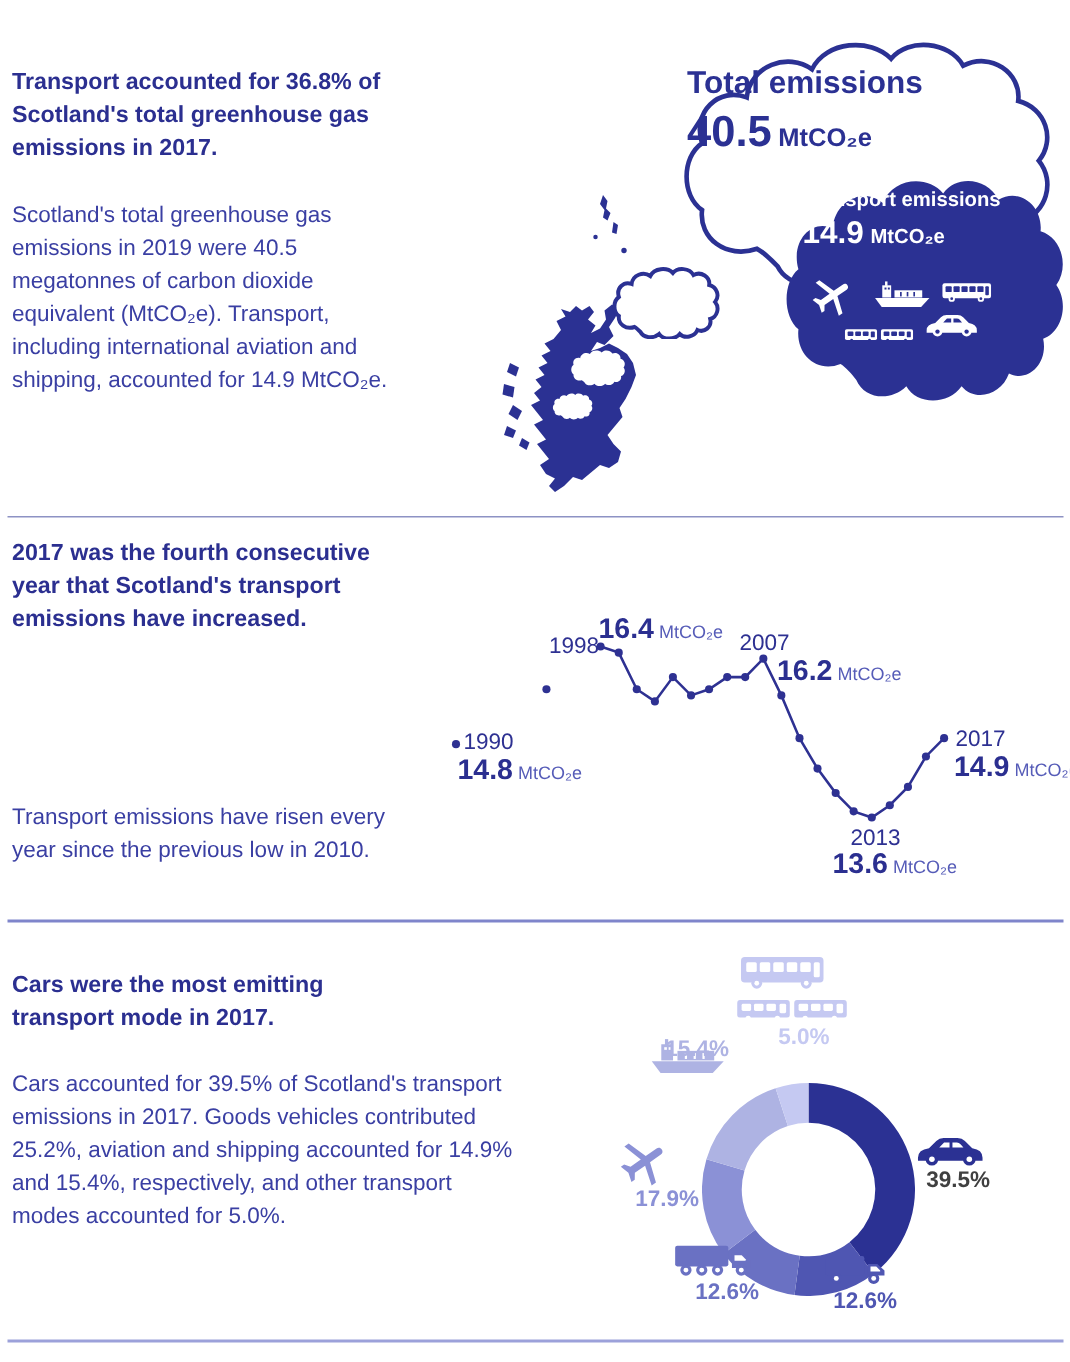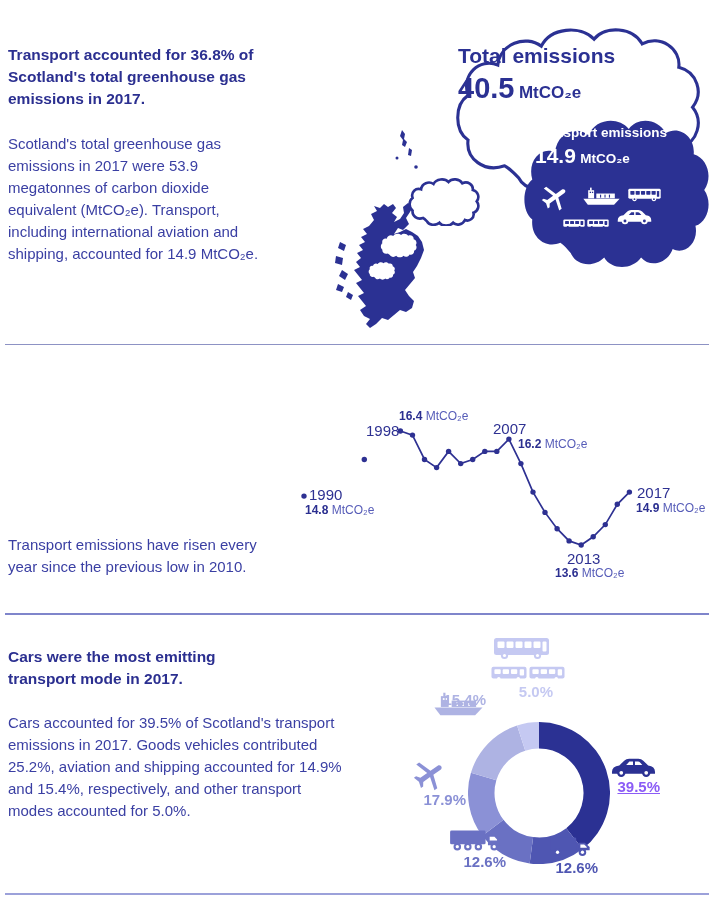--- a/index.html
+++ b/index.html
@@ -17,30 +17,30 @@
   .cloud-text{position:absolute;text-align:left;color:#2b3193;white-space:nowrap}
   .cloud-text.white{color:#fff}
   .big-title{font-size:21px;font-weight:bold}
   .big-value{font-size:29px;font-weight:bold}
   .big-unit{font-size:17px;font-weight:bold}
   .sm-title{font-size:13.5px;font-weight:bold}
   .sm-value{font-size:21px;font-weight:bold}
   .sm-unit{font-size:13.5px;font-weight:bold}
   .yr{position:absolute;font-size:15px;color:#2e3192;white-space:nowrap}
   .val{position:absolute;font-size:12px;color:#565cb8;white-space:nowrap}
-  .val b{font-size:12px;color:#2b2f90}
+  .val b{font-size:19px;color:#2b2f90}
   .pct{position:absolute;font-weight:bold;font-size:15px;text-align:right;width:56px;white-space:nowrap}
 </style>
 </head>
 <body>
 
 <div id="canvas">
 
   <div class="h abs" style="left:8px;top:44px;width:256px">Transport accounted for 36.8% of Scotland's total greenhouse gas emissions in 2017.</div>
-  <div class="p abs" style="left:8px;top:133px;width:252px">Scotland's total greenhouse gas emissions in 2017 were 53.9 megatonnes of carbon dioxide equivalent (MtCO₂e). Transport, including international aviation and shipping, accounted for 14.9 MtCO₂e.</div>
+  <div class="p abs" style="left:8px;top:133px;width:252px">Scotland's total greenhouse gas emissions in 2019 were 40.5 megatonnes of carbon dioxide equivalent (MtCO₂e). Transport, including international aviation and shipping, accounted for 14.9 MtCO₂e.</div>
 
   <svg class="abs icon" style="left:330px;top:120px;color:#2b3193" width="110" height="214" viewBox="0 0 110 214">
     <defs>
       <path id="cloudpath" d="M46 126 C28 132 12 120 14 104 C2 96 2 74 14 66 C8 48 24 34 40 40 C42 22 64 14 78 24 C86 8 112 6 124 18 C134 6 158 8 166 22 C182 14 200 26 198 42 C214 46 220 64 210 76 C220 88 214 106 200 110 C204 126 188 138 174 132 C168 146 148 150 138 140 C128 152 104 152 96 140 C84 150 64 148 58 136 C54 132 50 128 46 126 Z"></path>
     </defs>
     <g fill="currentColor">
       <path d="M72 10 l3 4 -1 5 3 3 -2 5 -3 -2 1 -5 -3 -4 z"></path>
       <path d="M79 28 l3 2 -1 6 -3 -1 z"></path>
       <circle cx="67" cy="38" r="1.5"></circle>
       <circle cx="86" cy="47" r="1.8"></circle>
@@ -148,20 +148,21 @@
       <path class="icon-cut" d="M15.5 9 L18.8 5.5 H22.5 V9 Z M24.5 9 V5.5 H27.5 Q29 5.5 30 6.7 L32 9 Z"></path>
       <circle fill="currentColor" cx="10.5" cy="17" r="4.3"></circle>
         <circle class="icon-cut" cx="10.5" cy="17" r="1.9"></circle>
       <circle fill="currentColor" cx="36" cy="17" r="4.3"></circle>
         <circle class="icon-cut" cx="36" cy="17" r="1.9"></circle>
     </svg>
   </span>
 
   <div class="divider" style="top:344px;height:1px;background:#8d92c4"></div>
 
+  <div class="h abs" style="left:8px;top:358px;width:256px">2017 was the fourth consecutive year that Scotland's transport emissions have increased.</div>
   <div class="p abs" style="left:8px;top:534px;width:256px">Transport emissions have risen every year since the previous low in 2010.</div>
 
   <div class="abs" style="left:290px;top:400px;width:423px;height:200px">
     <svg id="trend-svg" width="423" height="200" viewBox="0 0 423 200">
         <path d="M110.4 31.0 L122.5 35.1 L134.5 59.5 L146.6 67.6 L158.6 51.4 L170.7 63.6 L182.7 59.5 L194.8 51.4 L206.8 51.4 L218.9 39.1 L230.9 63.6 L243.0 92.1 L255.0 112.4 L267.1 128.7 L279.1 140.9 L291.2 145.0 L303.2 136.8 L315.3 124.6 L327.3 104.3 L339.4 92.1" fill="none" stroke="#2e3192" stroke-width="1.7"></path>
         <circle cx="14.0" cy="96.1" r="2.7" fill="#2e3192"></circle>
         <circle cx="74.3" cy="59.5" r="2.7" fill="#2e3192"></circle>
         <circle cx="110.4" cy="31.0" r="2.7" fill="#2e3192"></circle>
         <circle cx="122.5" cy="35.1" r="2.7" fill="#2e3192"></circle>
         <circle cx="134.5" cy="59.5" r="2.7" fill="#2e3192"></circle>
@@ -311,16 +312,16 @@
   <span class="abs" style="left: 611px; top: 756px; color: rgb(43, 49, 147);">
     <svg class="icon" width="45" height="22" viewBox="0 0 46 22">
       <path fill="currentColor" d="M1 16 Q1 10.5 8.5 9.5 L13.5 4.5 Q15.5 2.5 18.5 2.5 H28 Q31 2.5 33 4.5 L38 9.5 Q45 10.5 45 16 V18 H1 Z"></path>
       <path class="icon-cut" d="M15.5 9 L18.8 5.5 H22.5 V9 Z M24.5 9 V5.5 H27.5 Q29 5.5 30 6.7 L32 9 Z"></path>
       <circle fill="currentColor" cx="10.5" cy="17" r="4.3"></circle>
         <circle class="icon-cut" cx="10.5" cy="17" r="1.9"></circle>
       <circle fill="currentColor" cx="36" cy="17" r="4.3"></circle>
         <circle class="icon-cut" cx="36" cy="17" r="1.9"></circle>
     </svg>
   </span>
-  <div class="pct" style="left: 604px; top: 778px; color: #8b5cf6; text-decoration: underline;">39.5%</div>
+  <div class="pct" style="left: 604px; top: 778px; color: #404040;">39.5%</div>
 
   <div class="divider" style="top:893px;height:2px;background:#9ca1da"></div>
 </div>
 
 </body></html>

